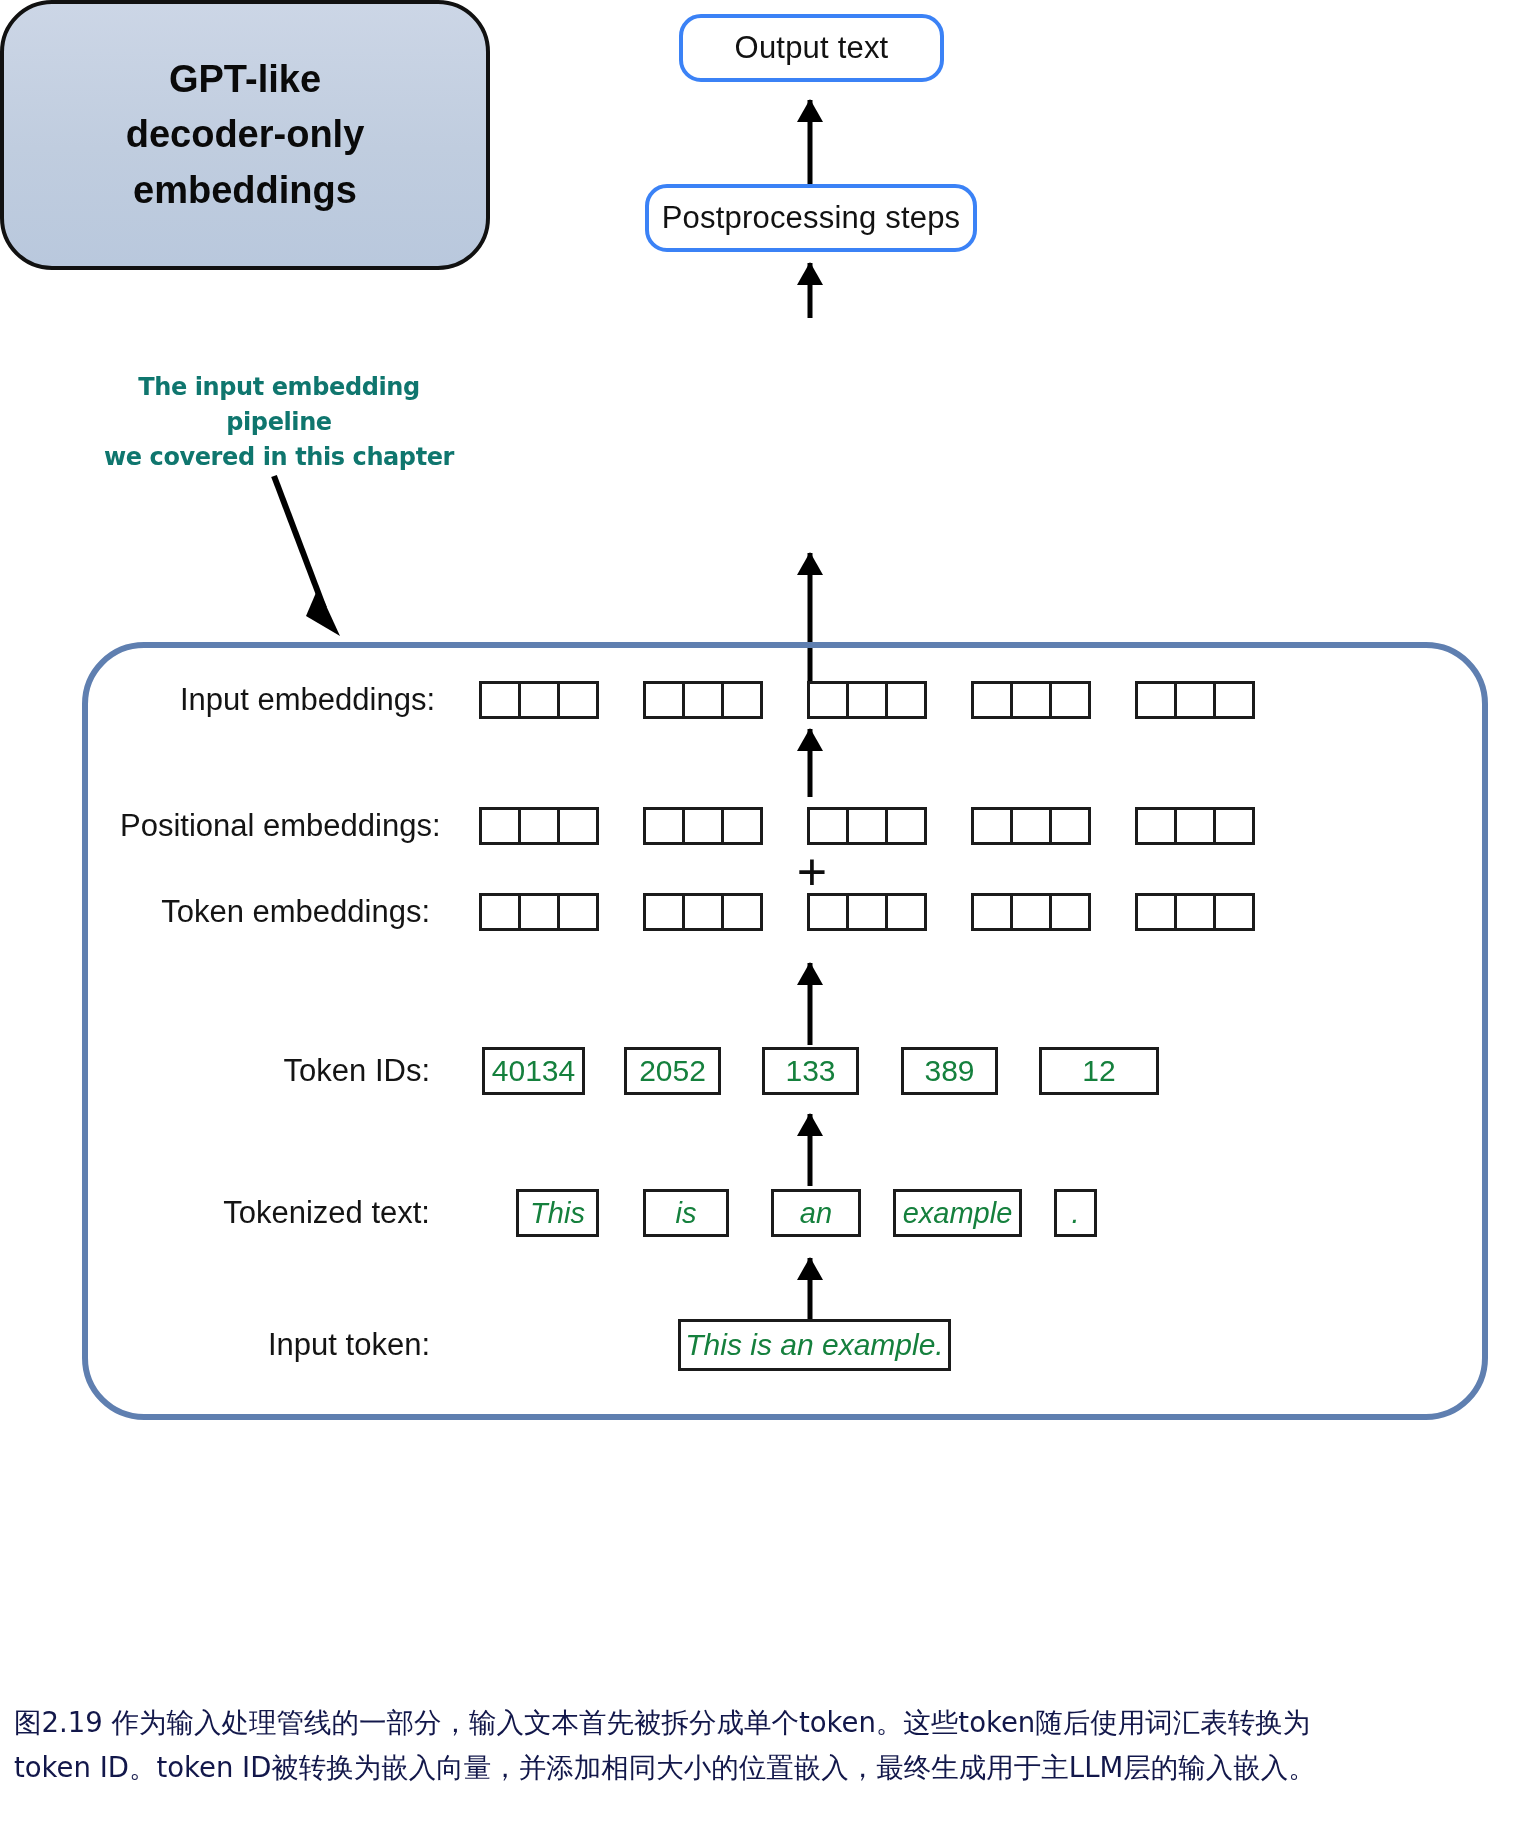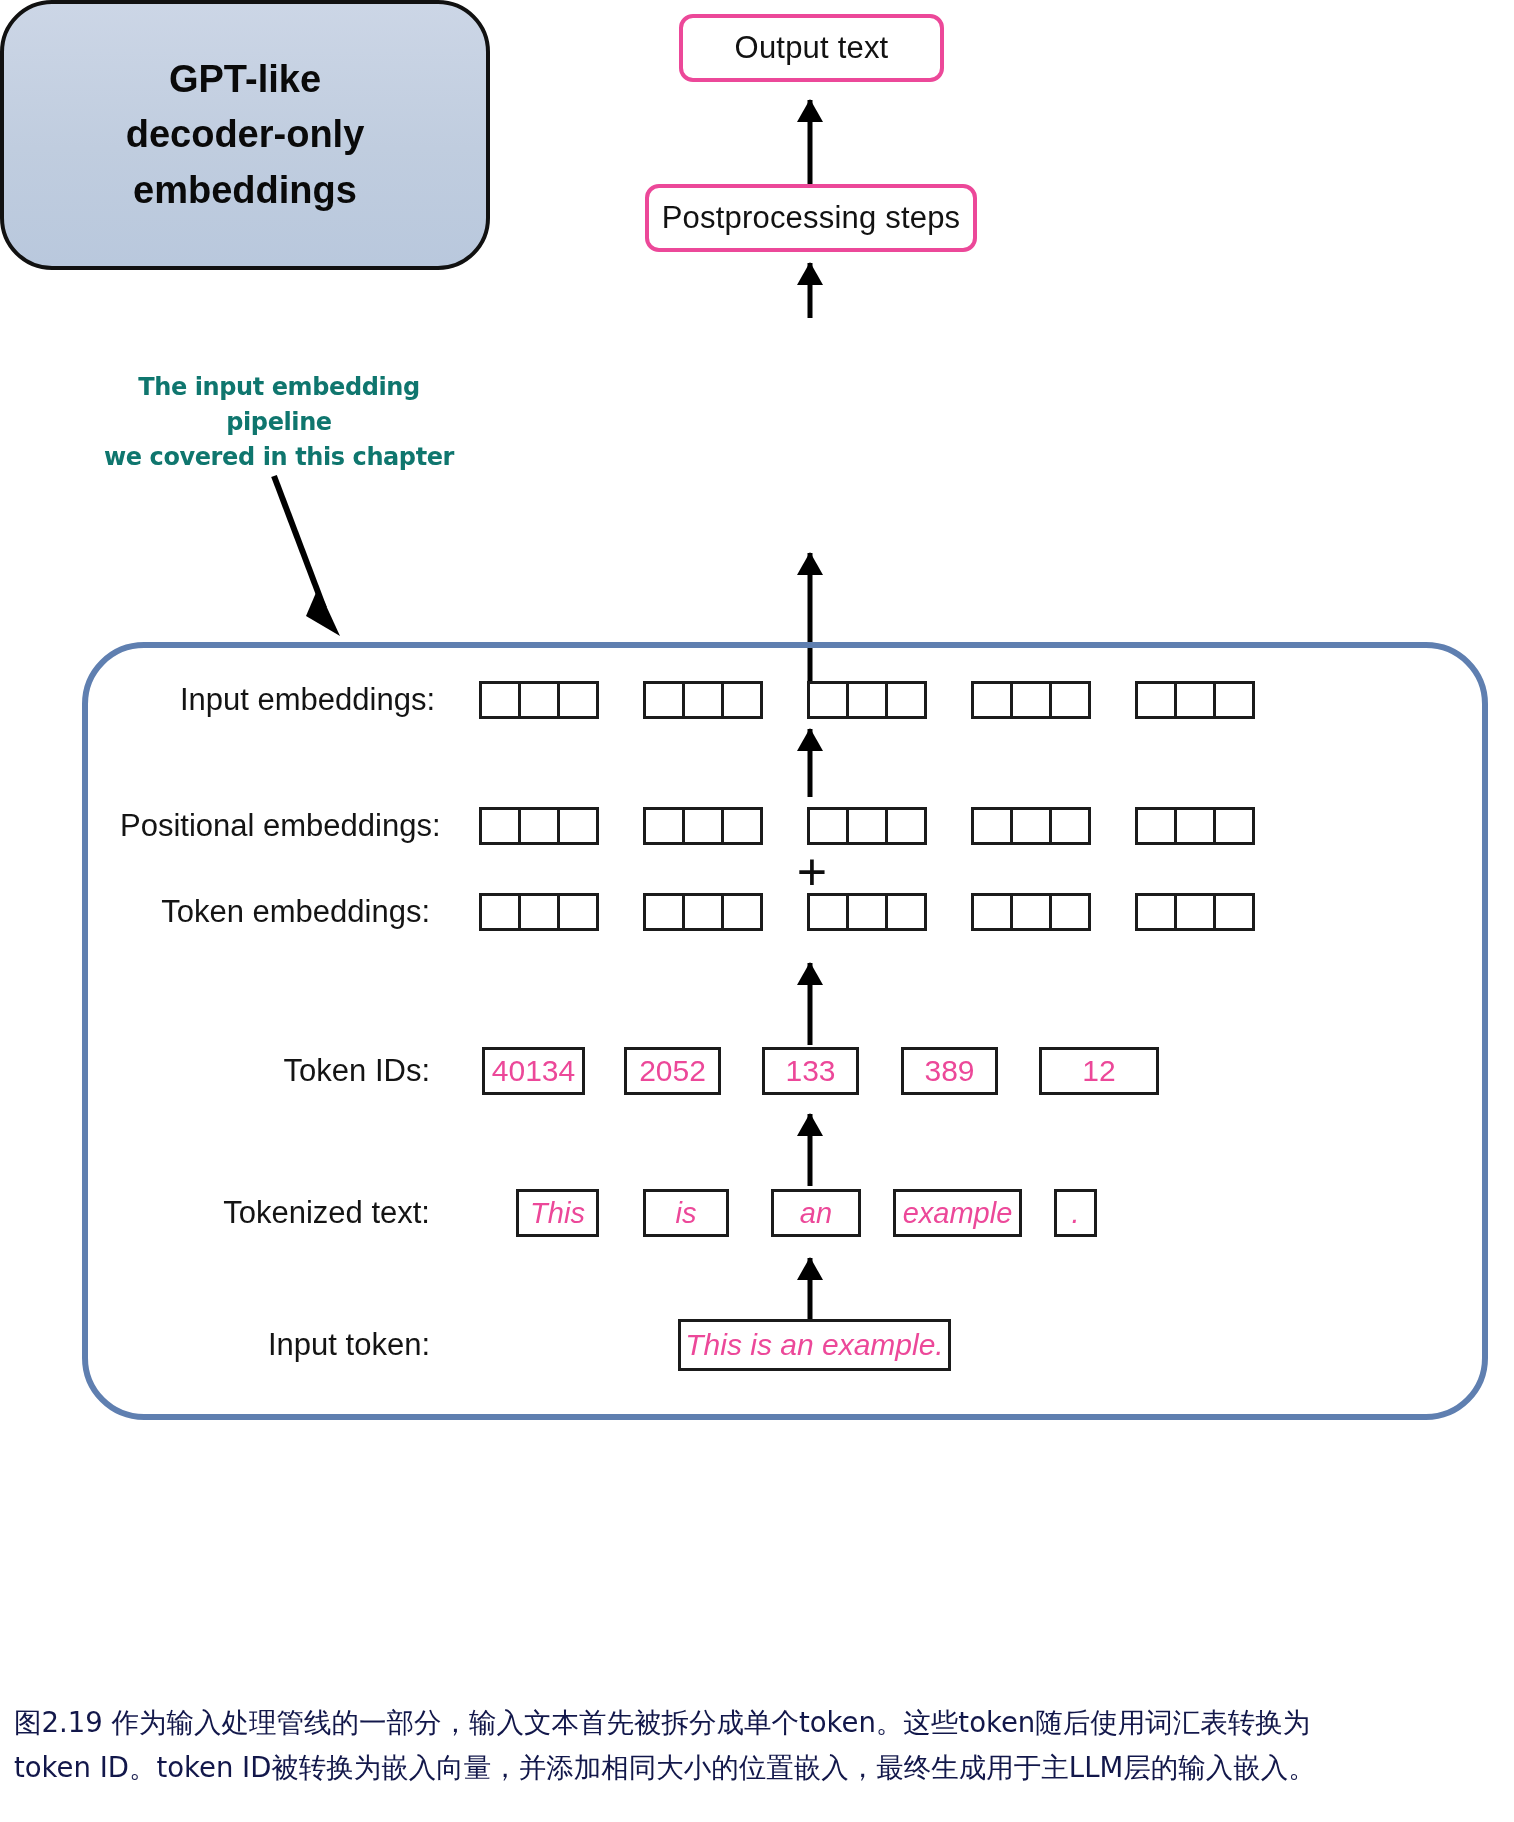--- a/index.html
+++ b/index.html
@@ -12,22 +12,22 @@
     height: 1822px;
     position: relative;
     font-family: "Liberation Sans", "DejaVu Sans", sans-serif;
     color: #000;
     overflow: hidden;
   }
 
   
   .pill {
     position: absolute;
-    border: 4px solid #ec4899;
-    border-radius: 14px;
+    border: 4px solid #3b82f6;
+    border-radius: 22px;
     background: #ffffff;
     display: flex;
     align-items: center;
     justify-content: center;
     box-sizing: border-box;
   }
   .pill span {
     font-size: 31px;
     line-height: 1.1;
     letter-spacing: 0.2px;
@@ -125,21 +125,21 @@
     transform: translateY(-50%);
   }
   .val-box {
     border: 3px solid #1b1b1b;
     background: #fff;
     box-sizing: border-box;
     display: flex;
     align-items: center;
     justify-content: center;
     font-size: 30px;
-    color: #ec4899;
+    color: #15803d;
     height: 48px;
   }
   .val-box.tok { font-style: italic; font-size: 29px; }
 
   
   #plus-sign {
     position: absolute;
     font-size: 52px;
     line-height: 1;
     color: #0e0e0e;

